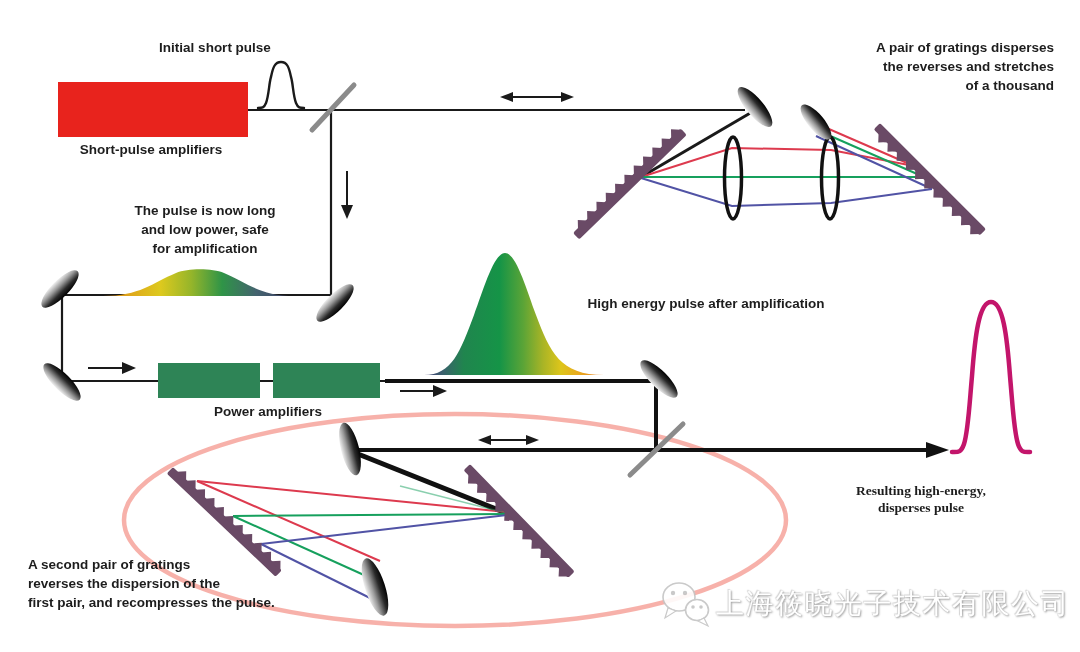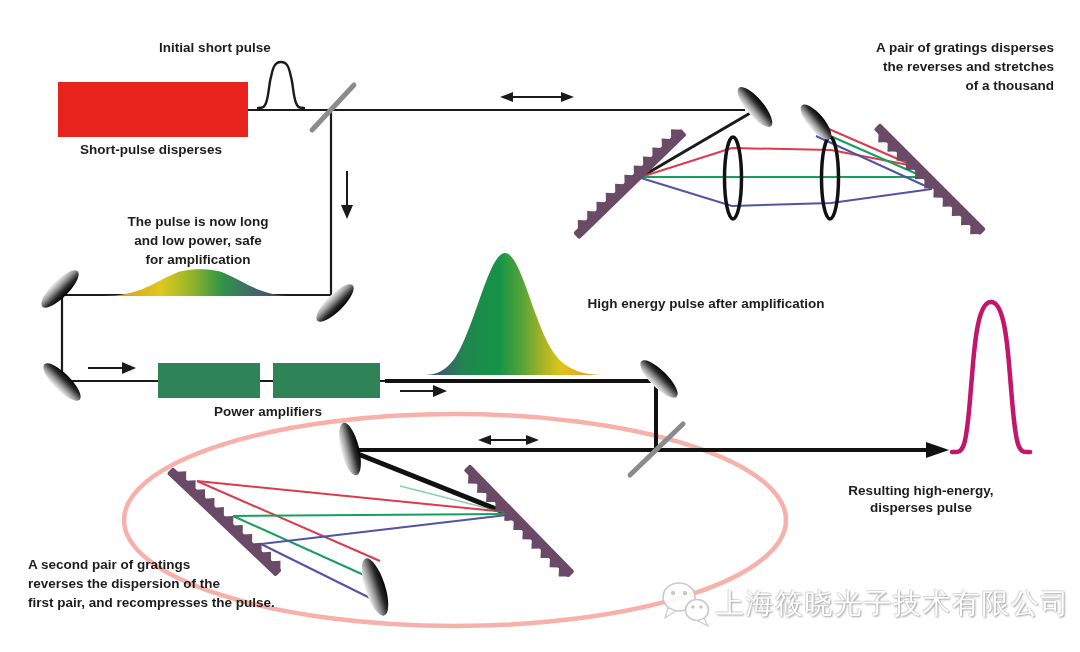--- a/index.html
+++ b/index.html
@@ -167,50 +167,50 @@
       <polygon points="539,440 526,435 526,445" stroke="none"></polygon>
     </g>
   </g>
 </svg>
 
 <div class="cap center" style="left:215px; top:38px;text-align:center;">
   <span>Initial short pulse</span>
 </div>
 
 <div class="cap center" style="left:151px; top:140px;">
-  <span>Short-pulse disperses</span>
+  <span>Short-pulse amplifiers</span>
 </div>
 
 <div class="cap right" style="right:26px; top:38px;">
   <div>A pair of gratings disperses</div>
   <div>the reverses and stretches</div>
   <div>of a thousand</div>
 </div>
 
-<div class="cap center" style="left:198px; top:201px;margin-top:11px;">
+<div class="cap center" style="left:205px; top:201px;">
   <div>The pulse is now long</div>
   <div>and low power, safe</div>
   <div>for amplification</div>
 </div>
 
 <div class="cap center" style="left:268px; top:402px;">
   <span>Power amplifiers</span>
 </div>
 
 <div class="cap center" style="left:706px; top:294px;">
   <span>High energy pulse after amplification</span>
 </div>
 
 <div class="cap" style="left:28px; top:555px;">
   <div>A second pair of gratings</div>
   <div>reverses the dispersion of the</div>
   <div>first pair, and recompresses the pulse.</div>
 </div>
 
-<div class="cap center" style="left:921px; top:482px; line-height:17px;">
+<div class="cap center" style="left:921px; top:482px; line-height:17px;font-family:Liberation Serif, serif;">
   <div>Resulting high-energy,</div>
   <div>disperses pulse</div>
 </div>
 
 <div id="watermark">
   <svg width="54" height="52" viewBox="0 0 54 52" style="margin-right:4px;">
     <g fill="#ffffff" stroke="#c4c4c4" stroke-width="1.6" opacity="0.95">
       <ellipse cx="21" cy="19" rx="16" ry="14"></ellipse>
       <polygon points="10,30 7,40 18,33" stroke-width="1.2"></polygon>
       <ellipse cx="39" cy="32" rx="11.5" ry="10.5"></ellipse>

